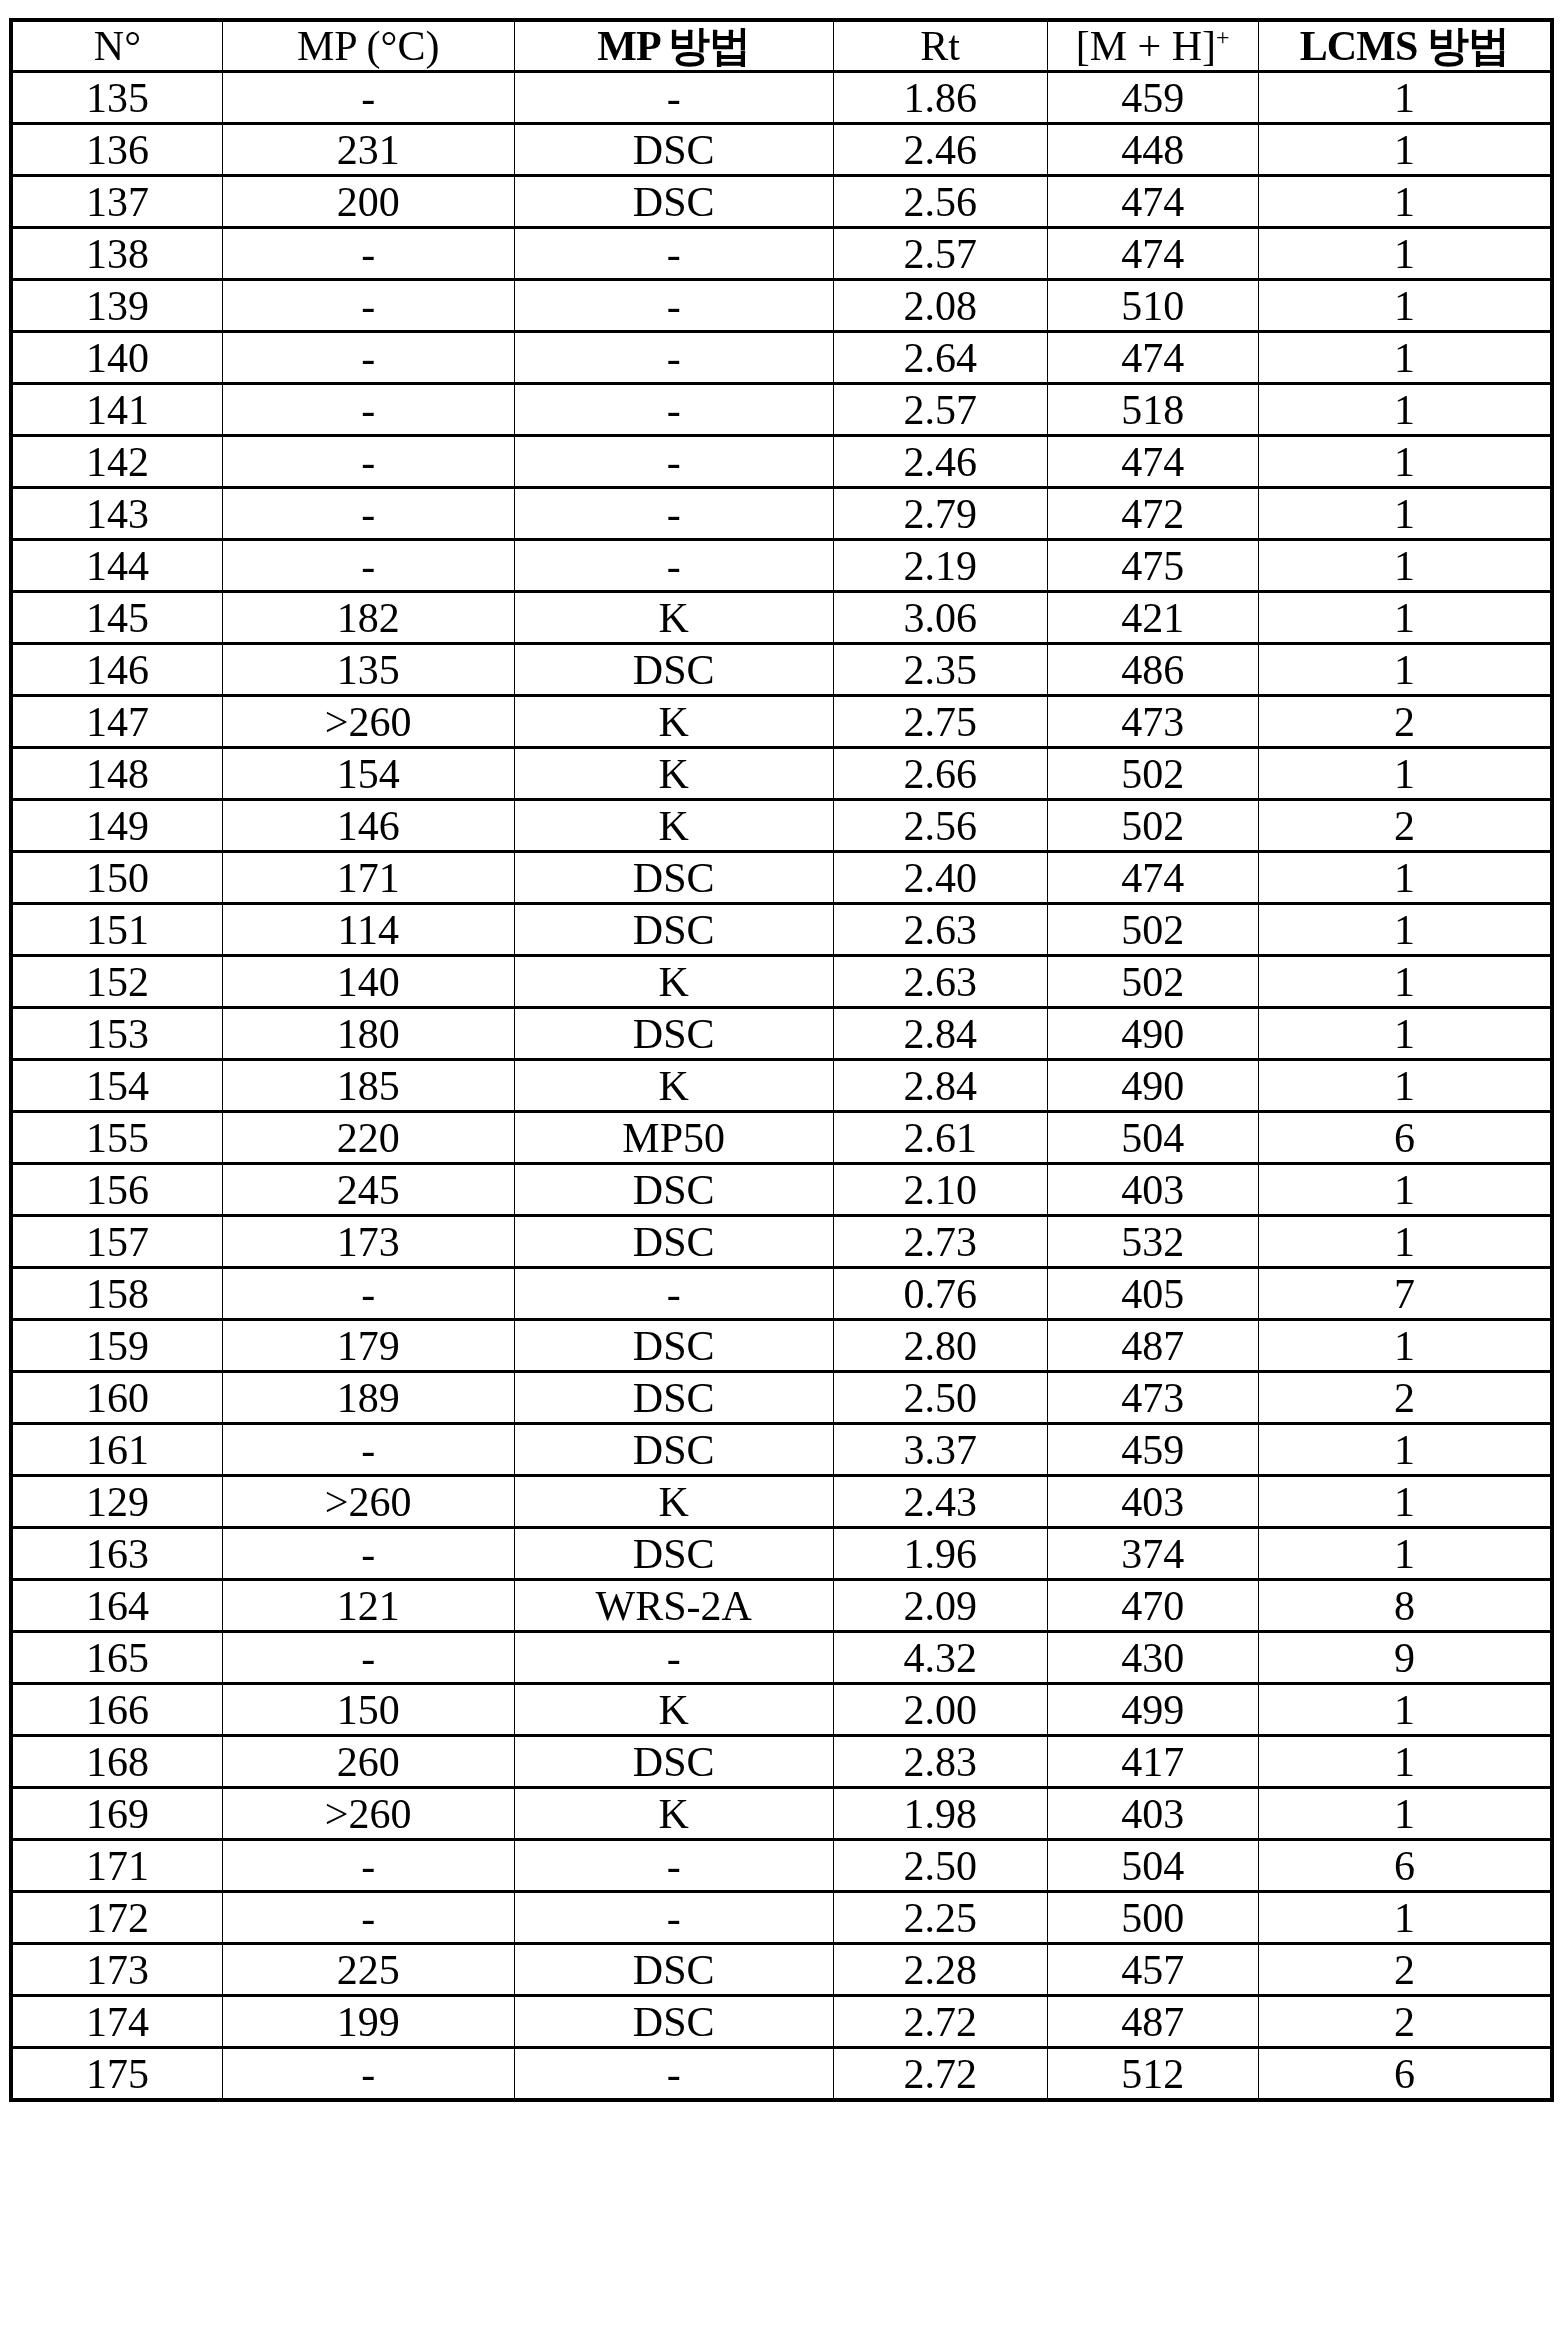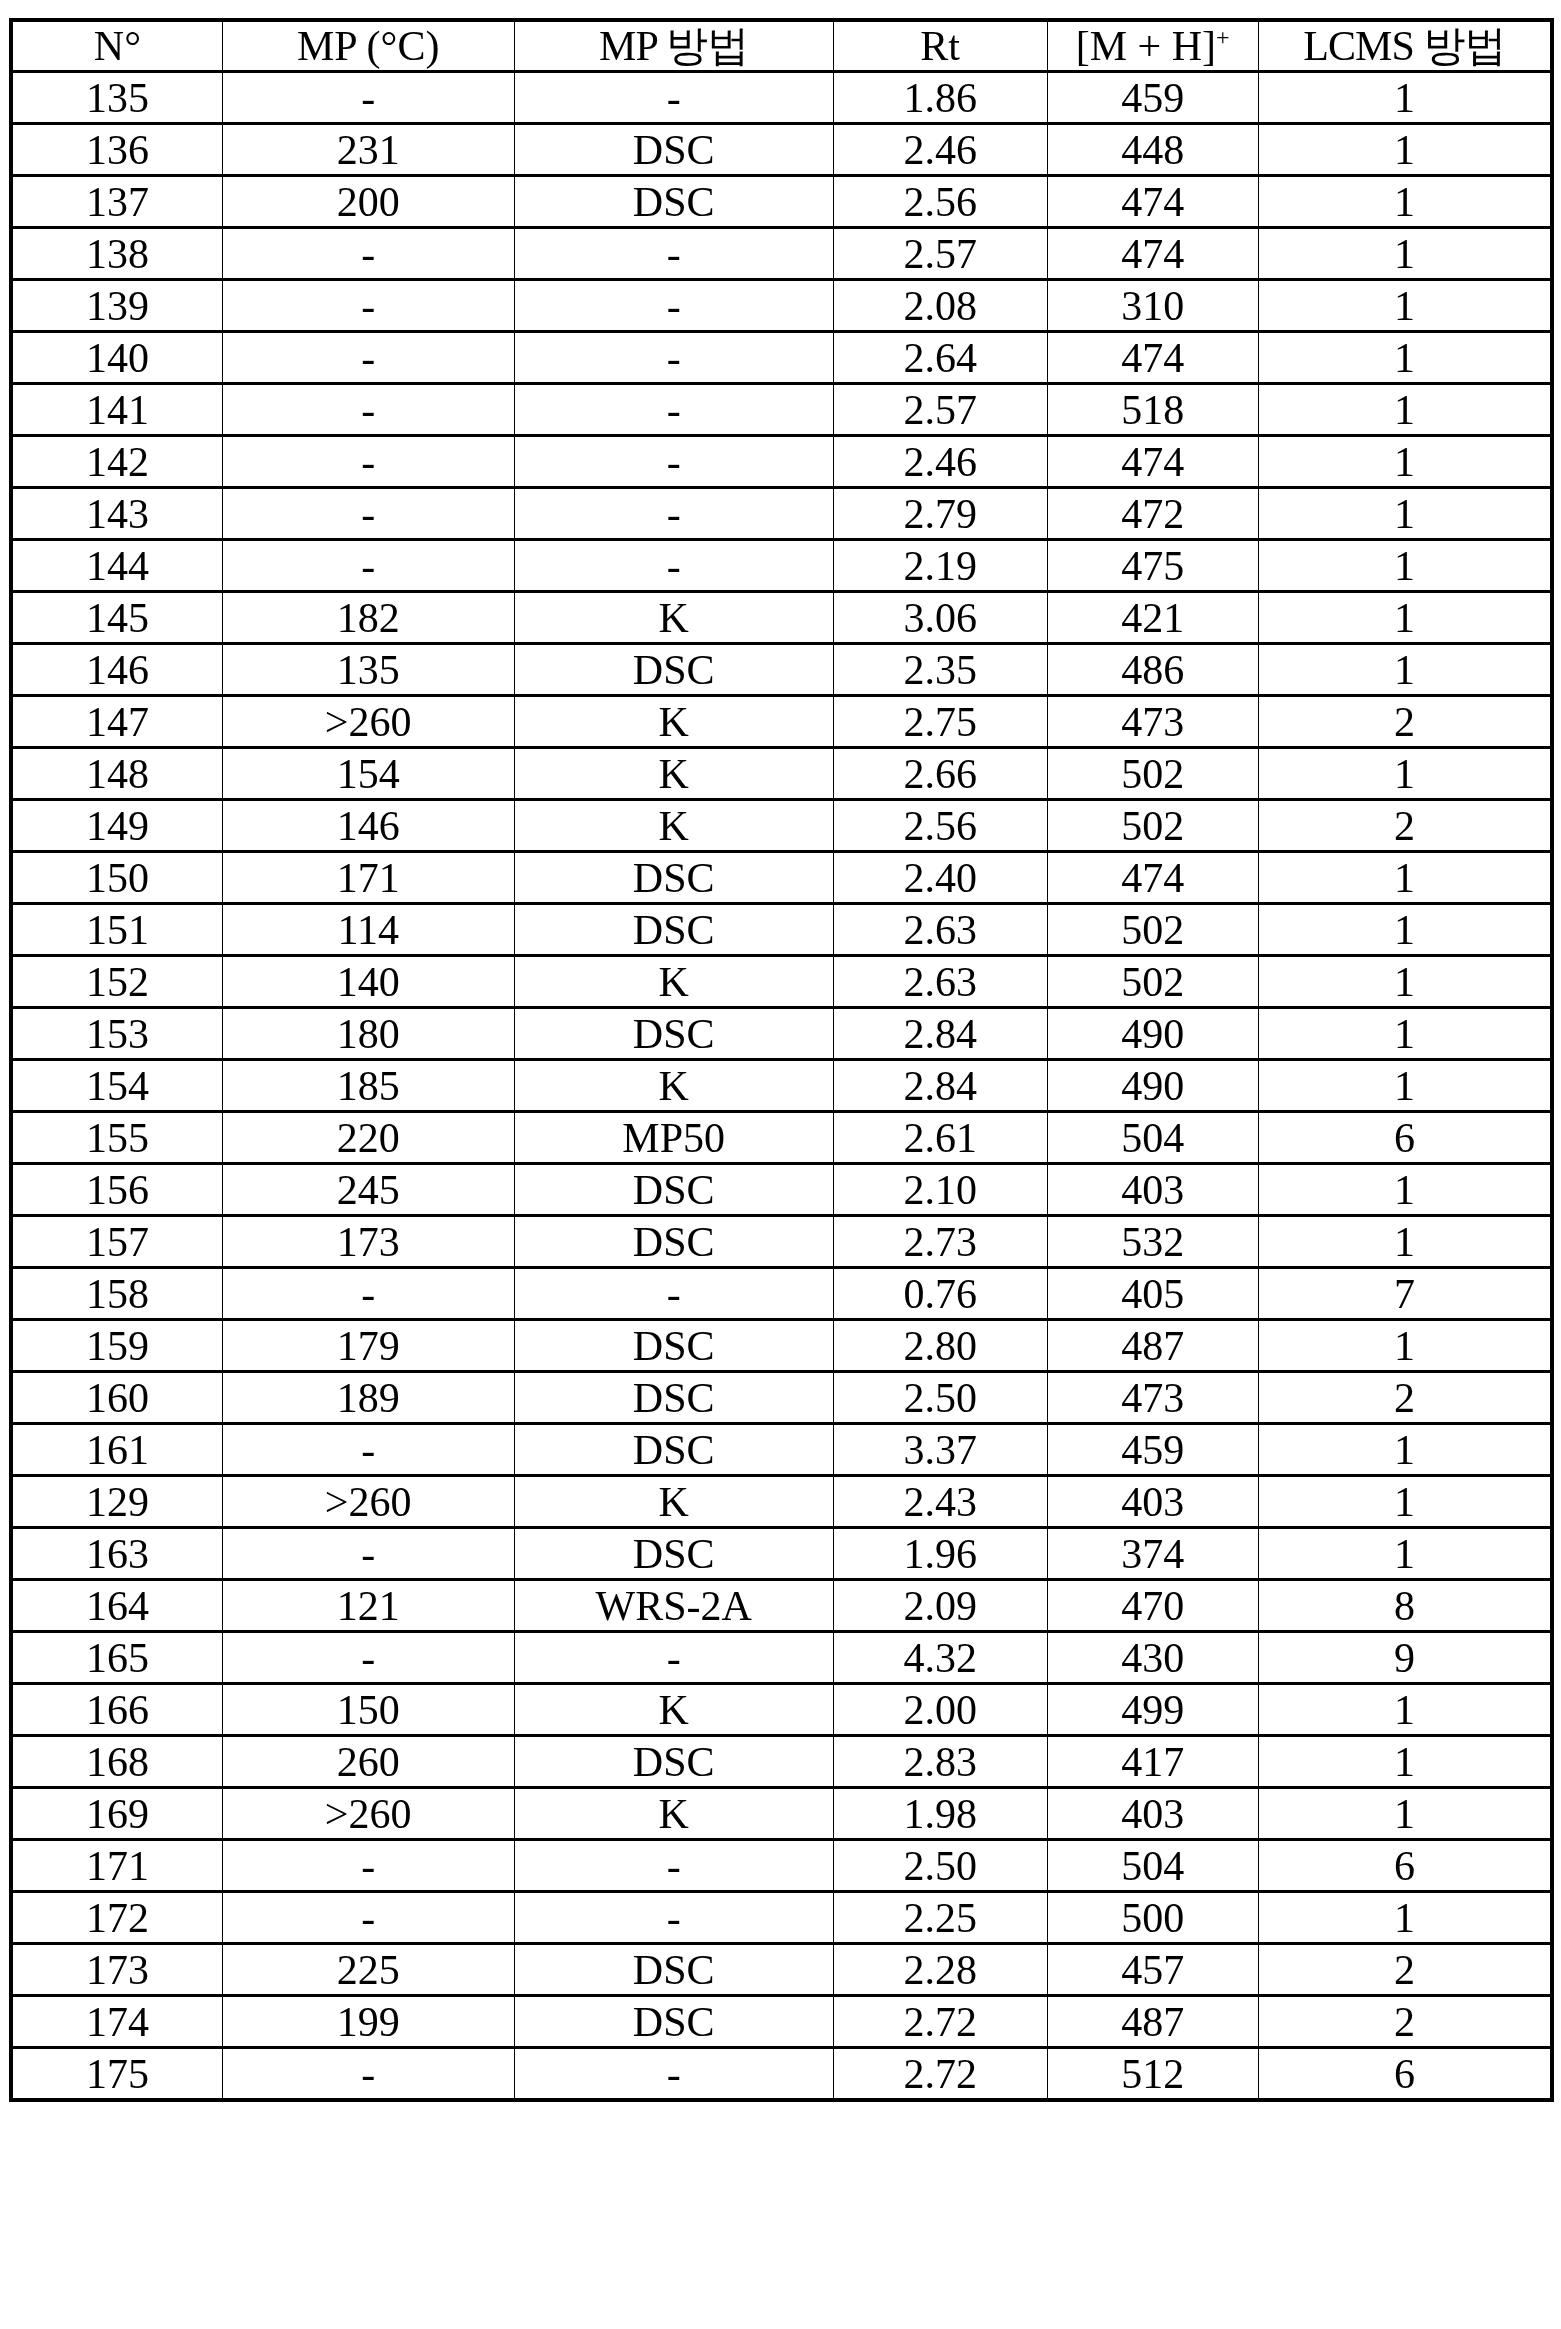--- a/index.html
+++ b/index.html
@@ -54,20 +54,21 @@
     font-size: 42px;
     line-height: 1.0;
   }
   th sup {
     font-size: 24px;
     vertical-align: super;
     line-height: 0;
   }
   .korean {
     letter-spacing: -0.9px;
+    font-weight: bold;
   }
 </style>
 </head>
 <body>
 
 <div class="page">
   <table class="data-table">
     <colgroup>
       <col class="c0">
         <col class="c1">
@@ -117,21 +118,21 @@
           <td>-</td>
           <td>2.57</td>
           <td>474</td>
           <td>1</td>
         </tr>
         <tr>
           <td>139</td>
           <td>-</td>
           <td>-</td>
           <td>2.08</td>
-          <td>310</td>
+          <td>510</td>
           <td>1</td>
         </tr>
         <tr>
           <td>140</td>
           <td>-</td>
           <td>-</td>
           <td>2.64</td>
           <td>474</td>
           <td>1</td>
         </tr>

